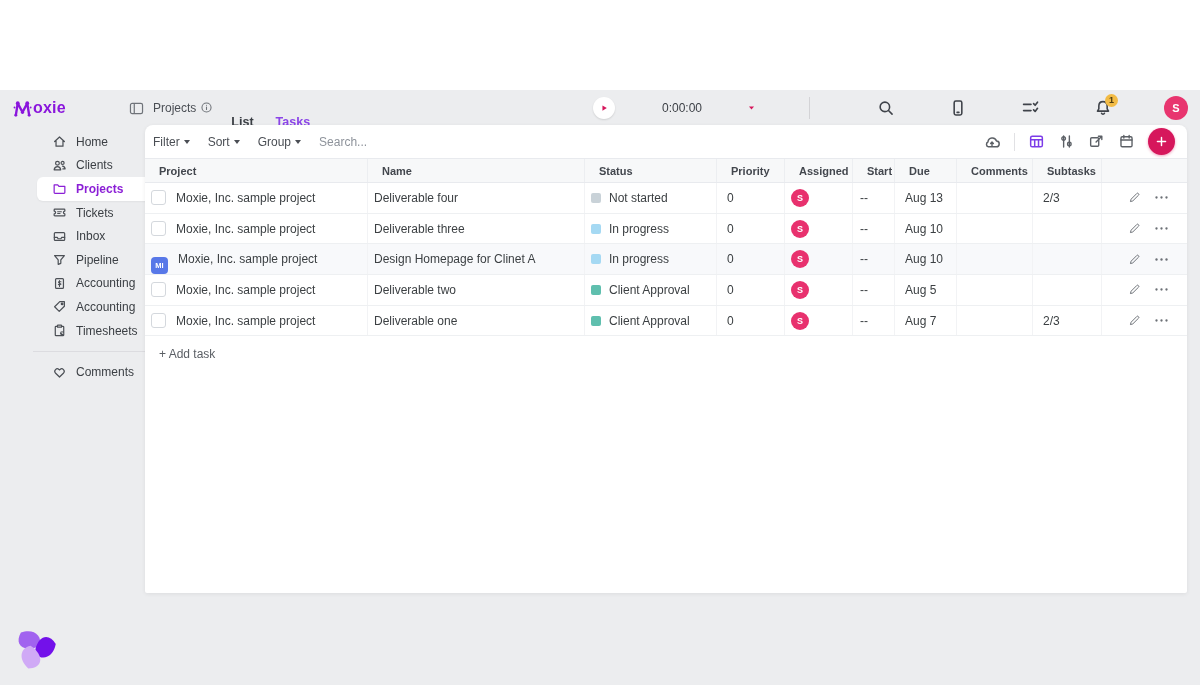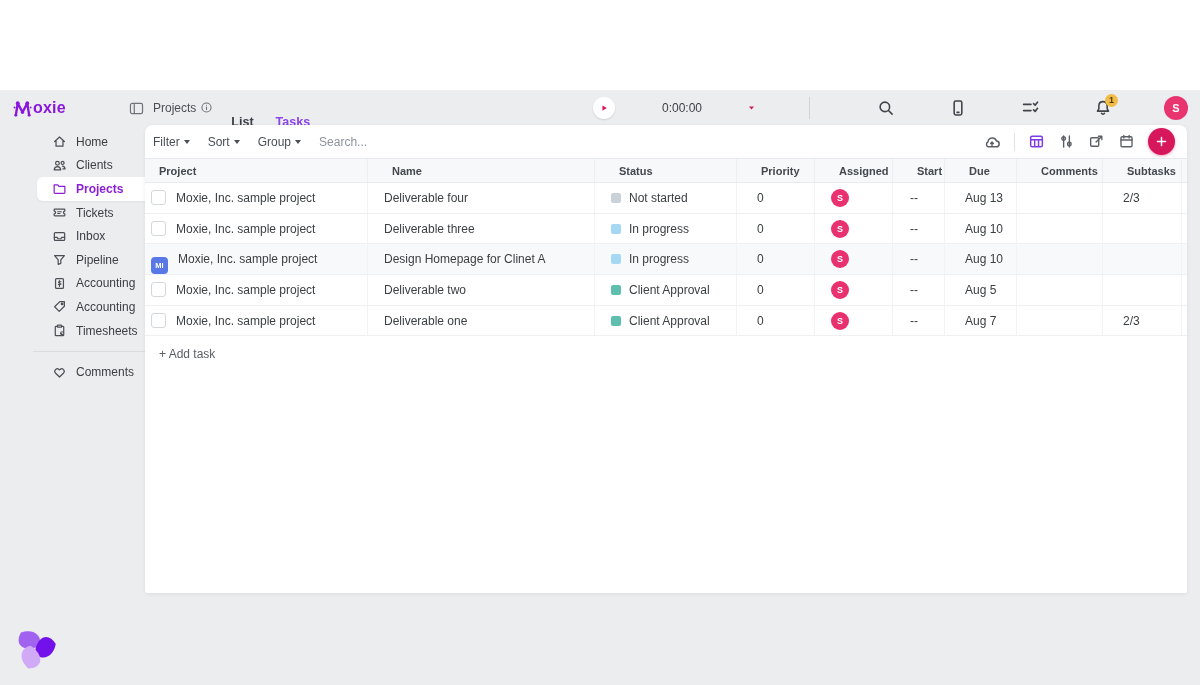--- a/index.html
+++ b/index.html
@@ -51,21 +51,21 @@
   .caret-sm { width:0; height:0; border-left:3.5px solid transparent; border-right:3.5px solid transparent; border-top:4.5px solid #4a4e54; margin-top:1px; }
   .search-input { border:none; outline:none; font-size:12px; color:#3c4043; width:130px; background:transparent; font-family:"Liberation Sans",sans-serif; }
   .search-input::placeholder { color:#8e939b; }
   .toolbar-right { margin-left:auto; display:flex; align-items:center; }
   .view-icon { display:flex; color:#5c6066; cursor:pointer; margin-left:13px; }
   .view-icon.active { color:#7c3ce8; }
   .tdiv { width:1px; height:18px; background:#e1e1e4; margin-left:13px; }
   .add-btn { width:27px; height:27px; border-radius:50%; background:#d6175c; color:#fff; display:flex; align-items:center; justify-content:center; margin-left:13px; cursor:pointer; box-shadow:0 1px 3px rgba(214,23,92,.4); }
 
   
-  .grid-row { display:grid; grid-template-columns:223px 217px 132px 68px 68px 42px 62px 76px 69px 84px;gap:10px; }
+  .grid-row { display:grid; grid-template-columns:223px 217px 132px 68px 68px 42px 62px 76px 69px 84px; }
   .thead { background:#f7f8f9; border-top:1px solid #e8eaee; border-bottom:1px solid #e8eaee; height:25px; }
   .thead > div { display:flex; align-items:center; font-size:11px; font-weight:700; color:#43474e; border-right:1px solid #eceef1; padding-left:14px; }
   .thead > div:last-child { border-right:none; }
   .trow { height:30.7px; border-bottom:1px solid #eef0f2; }
   .trow > div { display:flex; align-items:center; font-size:12px; color:#3c4043; border-right:1px solid #f2f3f5; padding-left:6px; overflow:hidden; white-space:nowrap; }
   .trow > div:last-child { border-right:none; }
   .trow.hovered { background:#f8f9fb; }
   .cell-project { gap:10px; }
   .checkbox { width:15px; height:15px; border:1px solid #d4d8dd; border-radius:3px; background:#fff; flex:0 0 auto; cursor:pointer; }
   .proj-badge { width:17px; height:17px; border-radius:4px; background:#5878e8; color:#fff; font-size:7.5px; font-weight:700;

